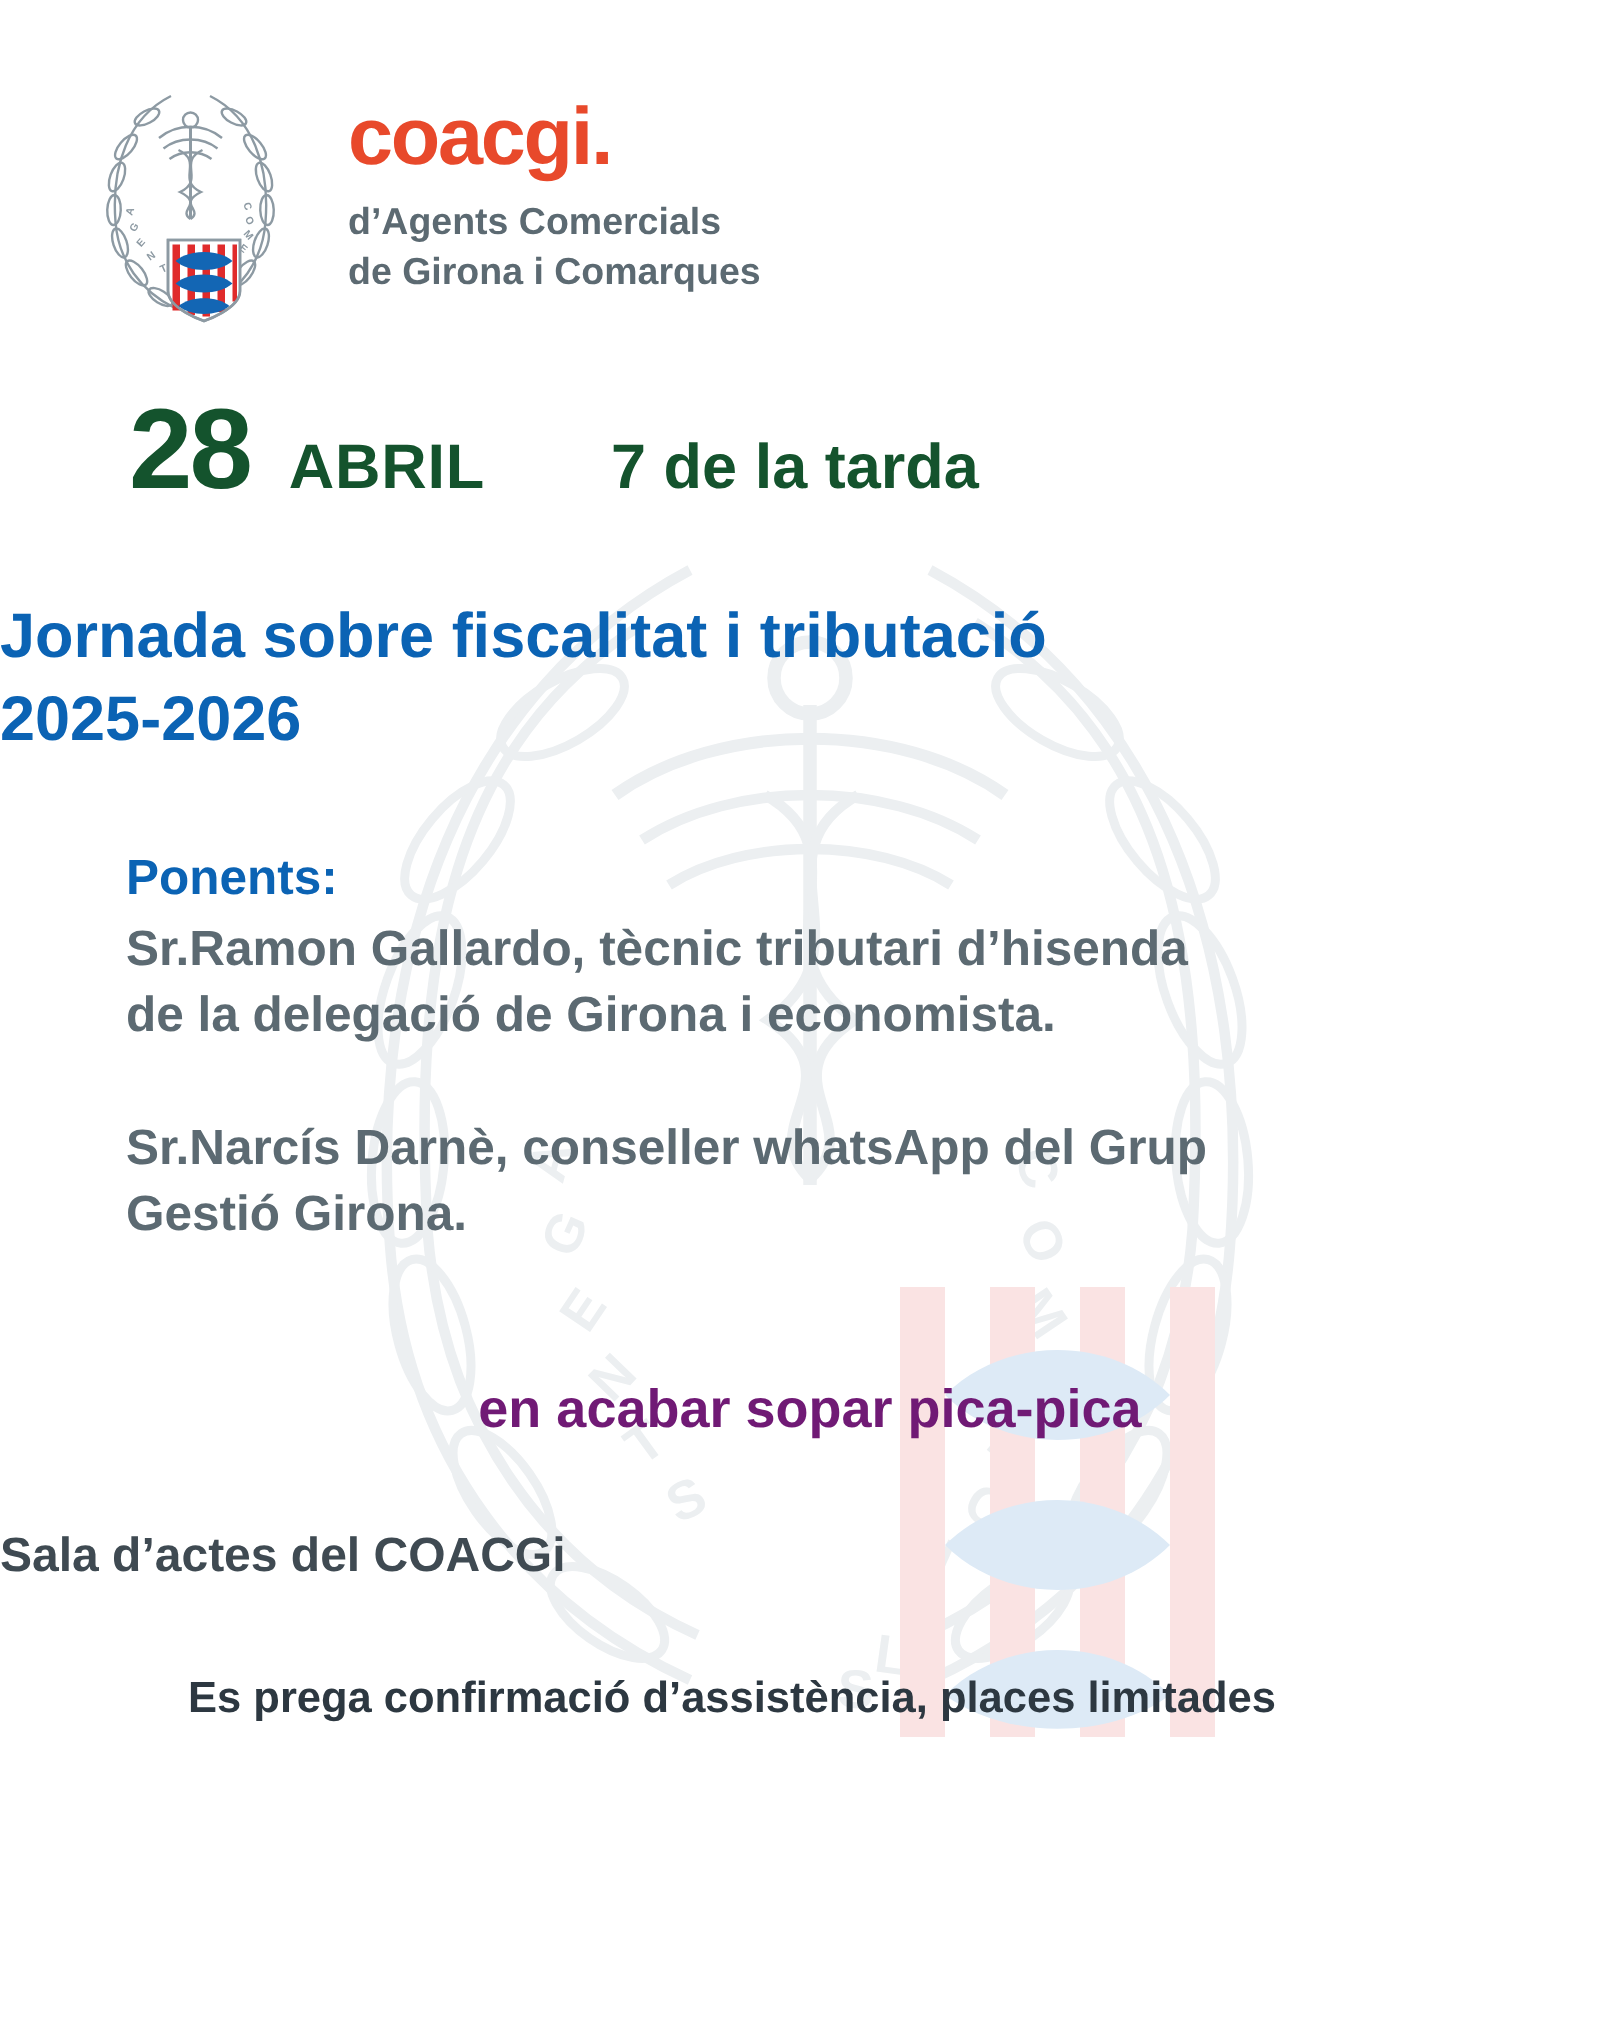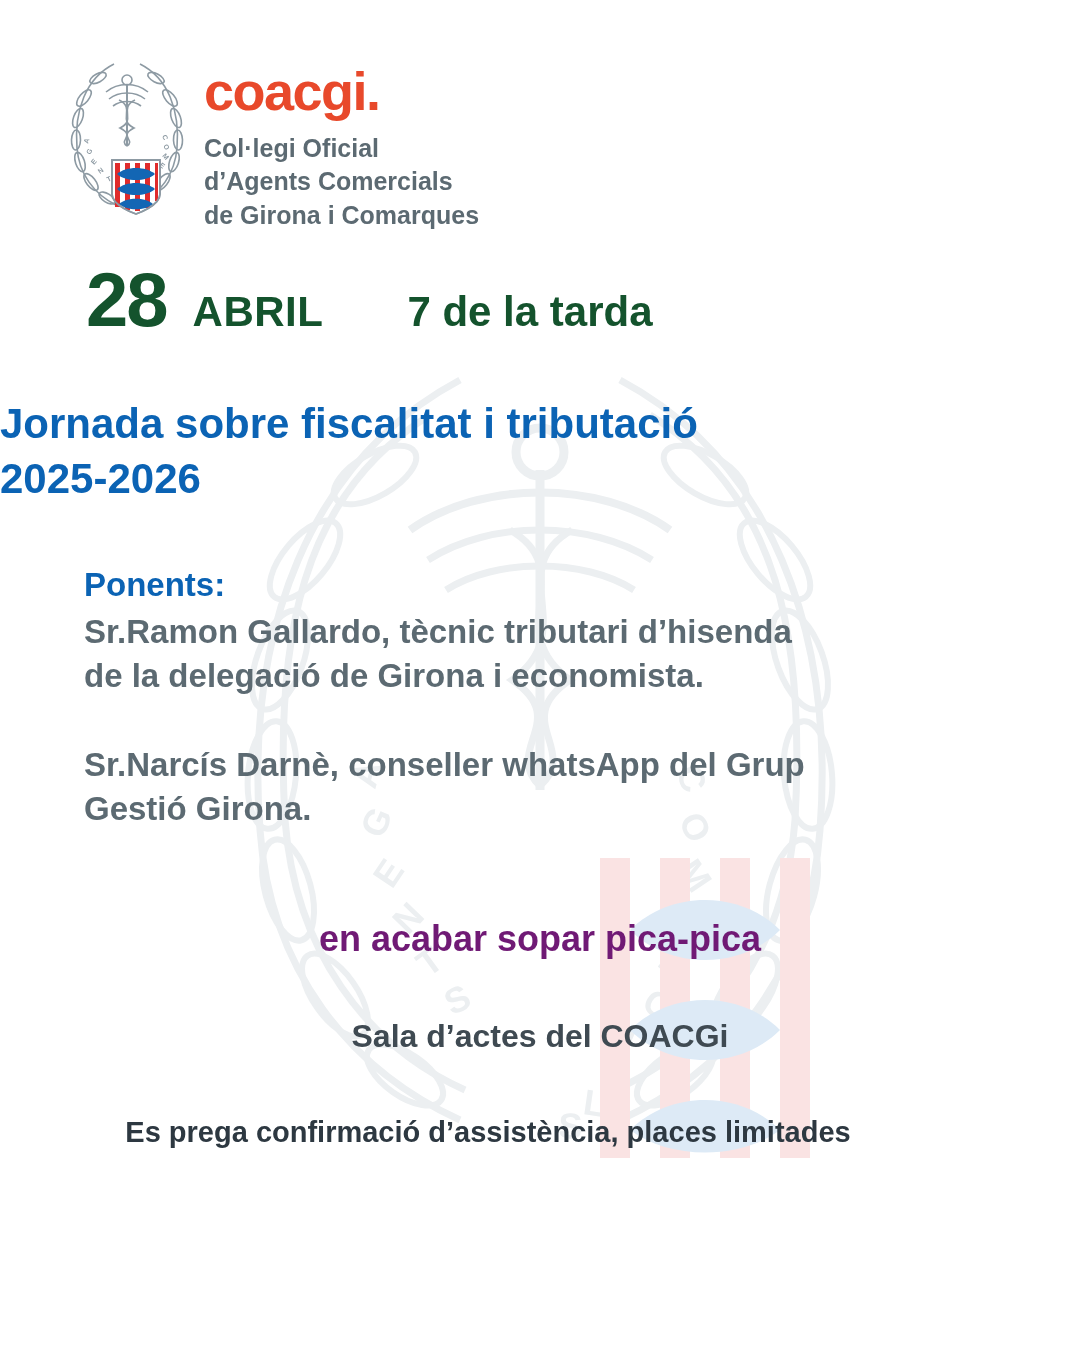--- a/index.html
+++ b/index.html
@@ -44,21 +44,21 @@
     display: flex;
     align-items: flex-start;
   }
   .crest {
     width: 130px;
     height: 168px;
     position: relative;
     flex: 0 0 auto;
   }
   .brand {
-    margin-left: 12px;
+    margin-left: 40px;
     padding-top: 16px;
   }
   .brand-name {
     font-size: 54px;
     font-weight: 700;
     color: #e8492b;
     letter-spacing: -1.5px;
     line-height: 1;
     margin-bottom: 14px;
   }
@@ -142,21 +142,20 @@
     font-size: 36px;
     font-weight: 700;
   }
 
   
   .venue {
     position: absolute;
     left: 0;
     top: 1018px;
     width: 1080px;
-    text-align: center;
     color: #3f4a52;
     font-size: 32px;
     font-weight: 700;
   }
 
   
   .footer {
     position: absolute;
     left: 0;
     top: 1112px;
@@ -313,21 +312,20 @@
             <path d="M57 156 C65 149 83 149 91 156 C83 163 65 163 57 156 Z"></path>
           </g>
           <path d="M50 112 L98 112 L98 146 C98 158 74 166 74 166 C74 166 50 158 50 146 Z" fill="none" stroke="#8d9aa3" stroke-width="1.8"></path>
         </g>
       </svg>
     </div>
 
     <div class="brand">
       <div class="brand-name">coacgi.</div>
       <div class="brand-sub">
-        <div>Col·legi Oficial</div>
         <div>d’Agents Comercials</div>
         <div>de Girona i Comarques</div>
       </div>
     </div>
   </div>
 
   <div class="date-row">
     <span class="day">28</span>
     <span class="month">ABRIL</span>
     <span class="time">7 de la tarda</span>

